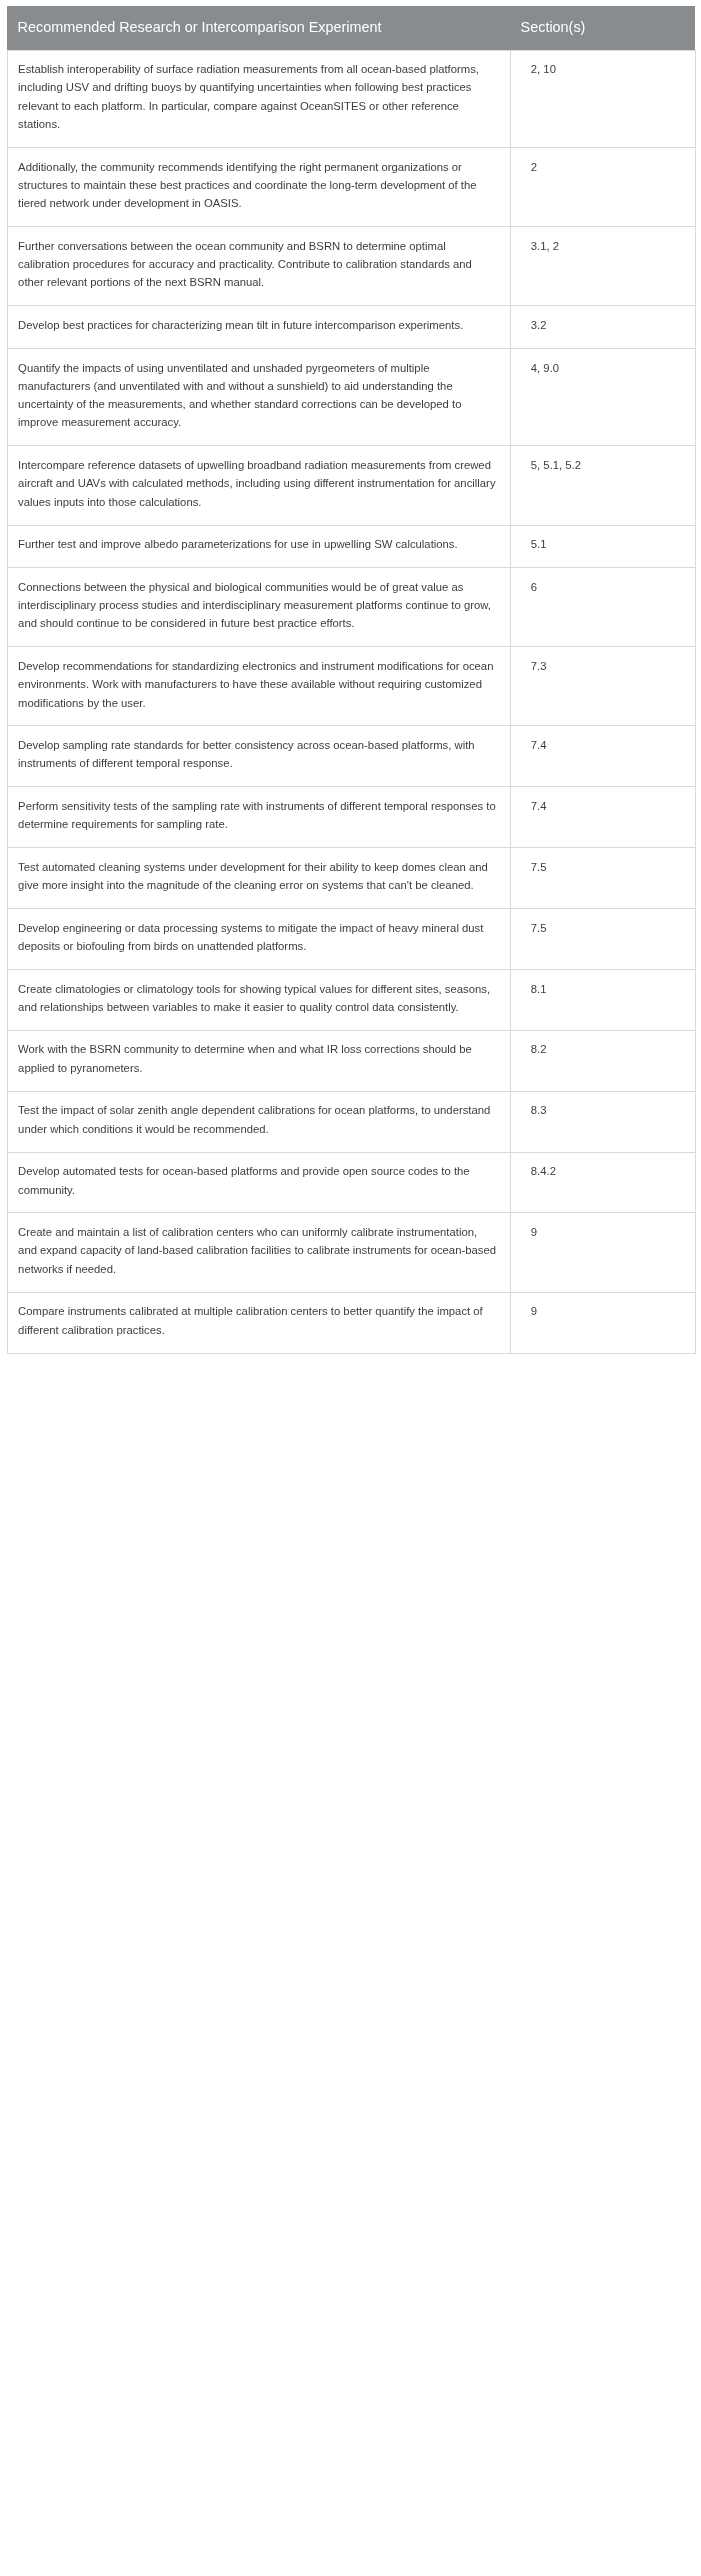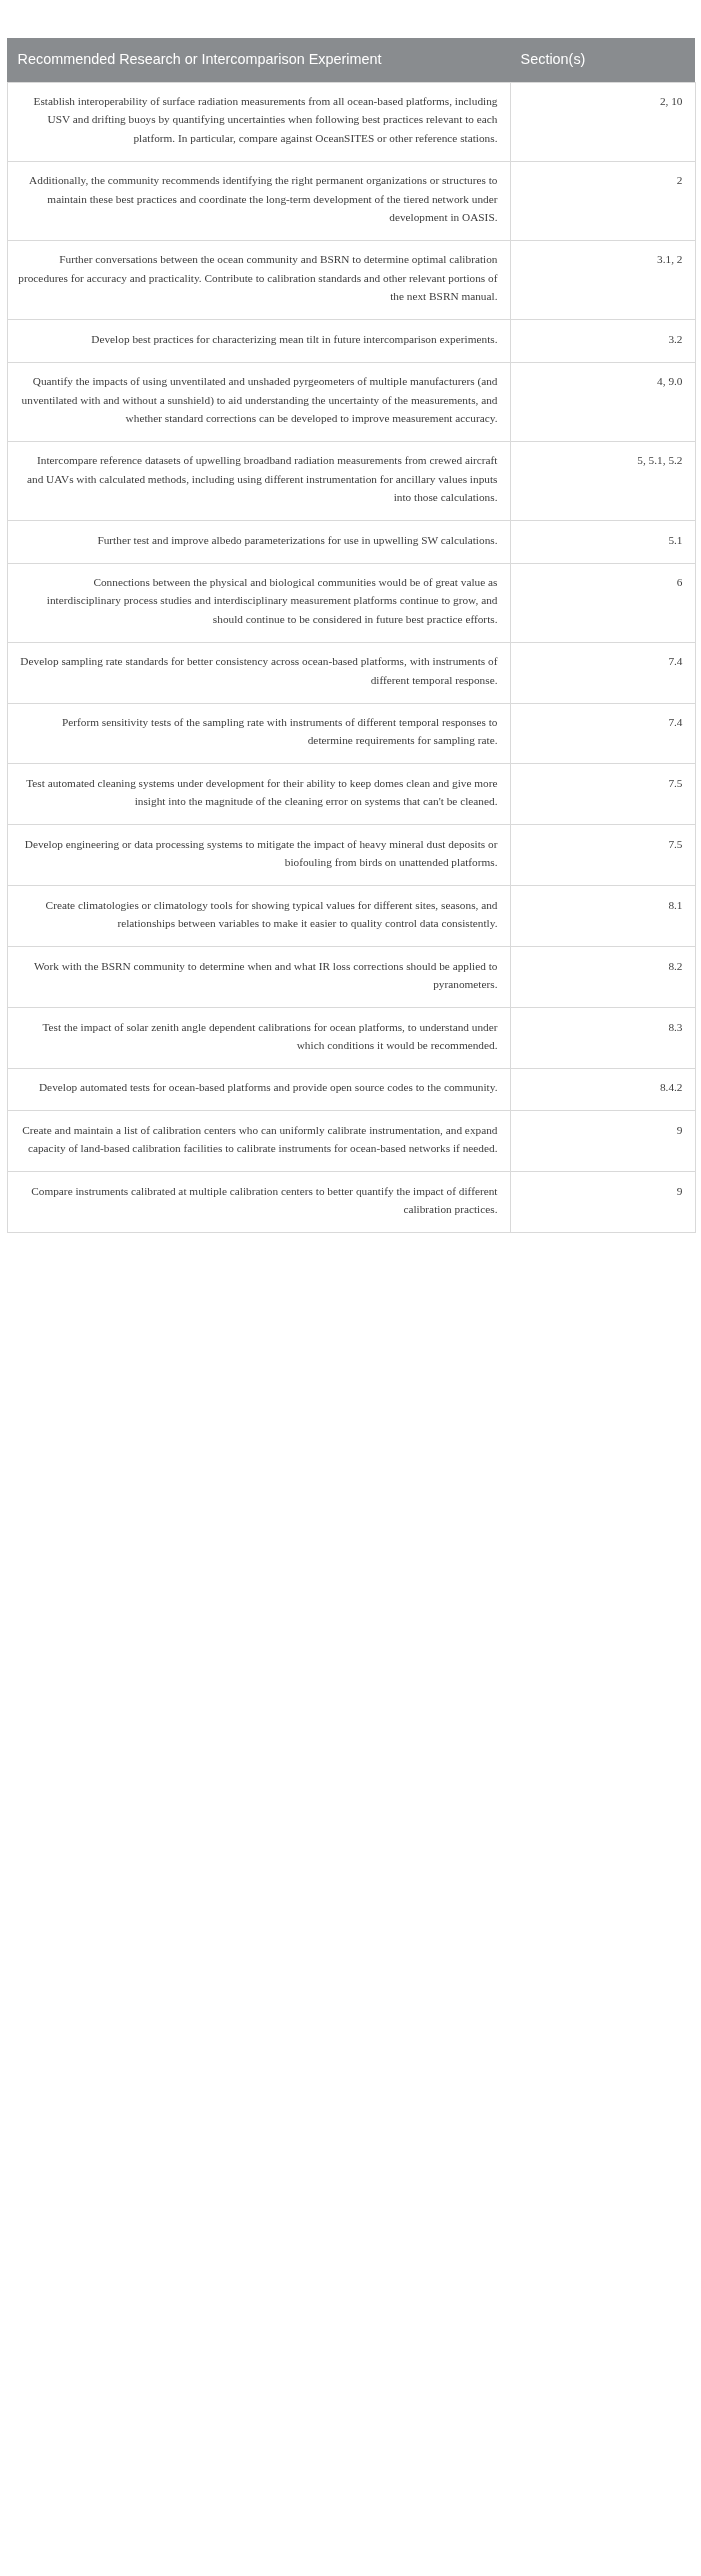--- a/index.html
+++ b/index.html
@@ -5,21 +5,20 @@
   html, body {
     margin: 0;
     padding: 0;
     background: #ffffff;
   }
   .page {
     width: 701px;
     box-sizing: border-box;
     padding: 5.5px 6.8px;
     background: #ffffff;
-    margin-top: 32px;
   }
   table.research-table {
     width: 688px;
     border-collapse: collapse;
     table-layout: fixed;
   }
   table.research-table col.c-text { width: 503px; }
   table.research-table col.c-sec  { width: 185px; }
 
   table.research-table thead th {
@@ -29,25 +28,25 @@
     font-size: 14.4px;
     font-weight: 500;
     text-align: left;
     vertical-align: middle;
     padding: 12.3px 11px 12.3px 10.3px;
     line-height: 1.35;
     border: none;
   }
   table.research-table tbody td {
     border: 0.7px solid var(--border-color, #d9d9d9);
-    font-family: Liberation Serif, serif;
+    font-family: Liberation Sans, sans-serif;
     font-size: 11.3px;
     color: var(--body-text, #3d3d3d);
     vertical-align: top;
-    text-align: right;
+    text-align: left;
     padding: 9.6px 12.3px 13.7px 10.3px;
     line-height: 1.62;
     word-wrap: break-word;
   }
   table.research-table tbody td.sec-cell {
     padding-left: 20px;
   }
 </style>
 </head>
 <body>
@@ -91,20 +90,24 @@
   </tr>
         <tr>
     <td>Further test and improve albedo parameterizations for use in upwelling SW calculations.</td>
     <td class="sec-cell">5.1</td>
   </tr>
         <tr>
     <td>Connections between the physical and biological communities would be of great value as interdisciplinary process studies and interdisciplinary measurement platforms continue to grow, and should continue to be considered in future best practice efforts.</td>
     <td class="sec-cell">6</td>
   </tr>
         <tr>
+    <td>Develop recommendations for standardizing electronics and instrument modifications for ocean environments. Work with manufacturers to have these available without requiring customized modifications by the user.</td>
+    <td class="sec-cell">7.3</td>
+  </tr>
+        <tr>
     <td>Develop sampling rate standards for better consistency across ocean-based platforms, with instruments of different temporal response.</td>
     <td class="sec-cell">7.4</td>
   </tr>
         <tr>
     <td>Perform sensitivity tests of the sampling rate with instruments of different temporal responses to determine requirements for sampling rate.</td>
     <td class="sec-cell">7.4</td>
   </tr>
         <tr>
     <td>Test automated cleaning systems under development for their ability to keep domes clean and give more insight into the magnitude of the cleaning error on systems that can't be cleaned.</td>
     <td class="sec-cell">7.5</td>

